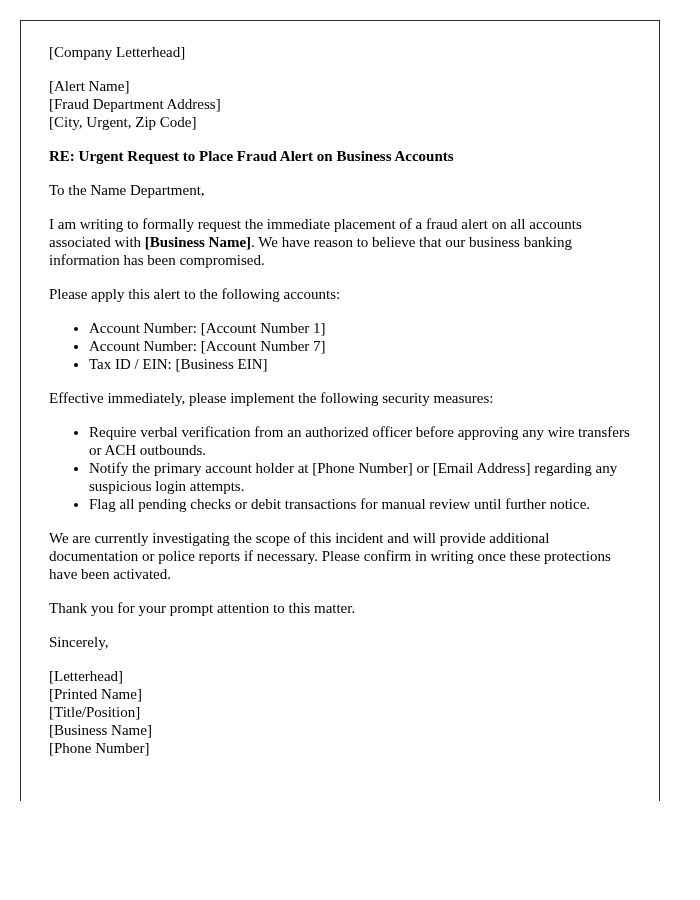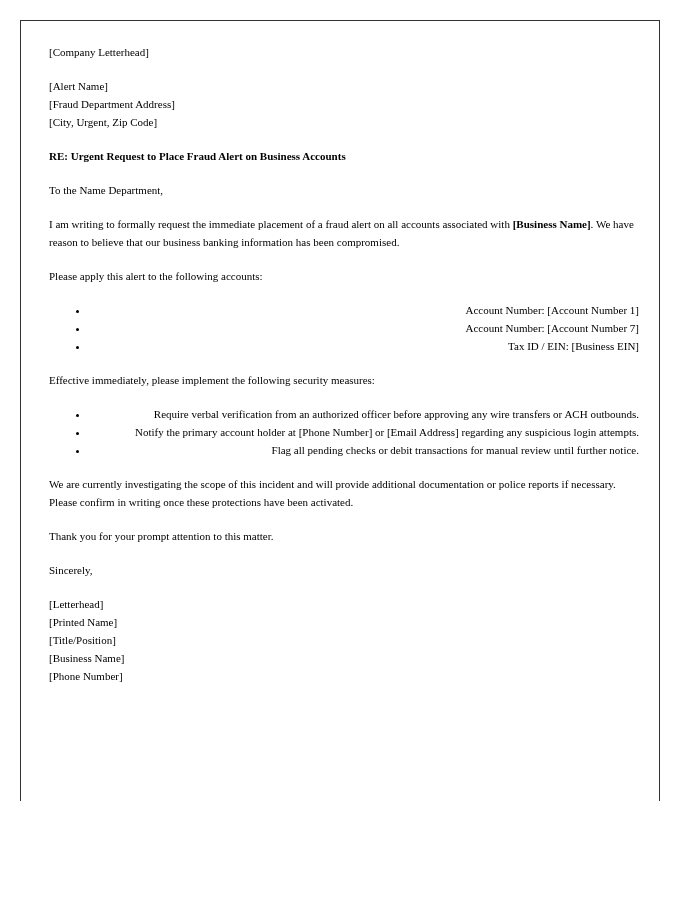--- a/index.html
+++ b/index.html
@@ -12,27 +12,27 @@
       border-left: 1px solid #333333;
       border-right: 1px solid #333333;
       box-sizing: border-box;
       overflow: hidden;
     }
     .content {
       position: absolute;
       left: 28px; top: 22px;
       width: 590px;
       font-family: "Liberation Serif", "DejaVu Serif", serif;
-      font-size: 11px;
+      font-size: 15px;
       line-height: 18px;
       color: #000000;
     }
     p { margin: 0 0 16px 0; }
     ul { margin: 0 0 16px 0; padding-left: 40px; }
-    ul li { margin: 0; padding: 0; text-align: right; }
+    ul li { margin: 0; padding: 0; }
     .bold { font-weight: bold; }
     .block-line { display: block; }
   </style>
 </head>
 <body>
 
 <div class="page">
   <div class="content">
 
     <p>[Company Letterhead]</p>

